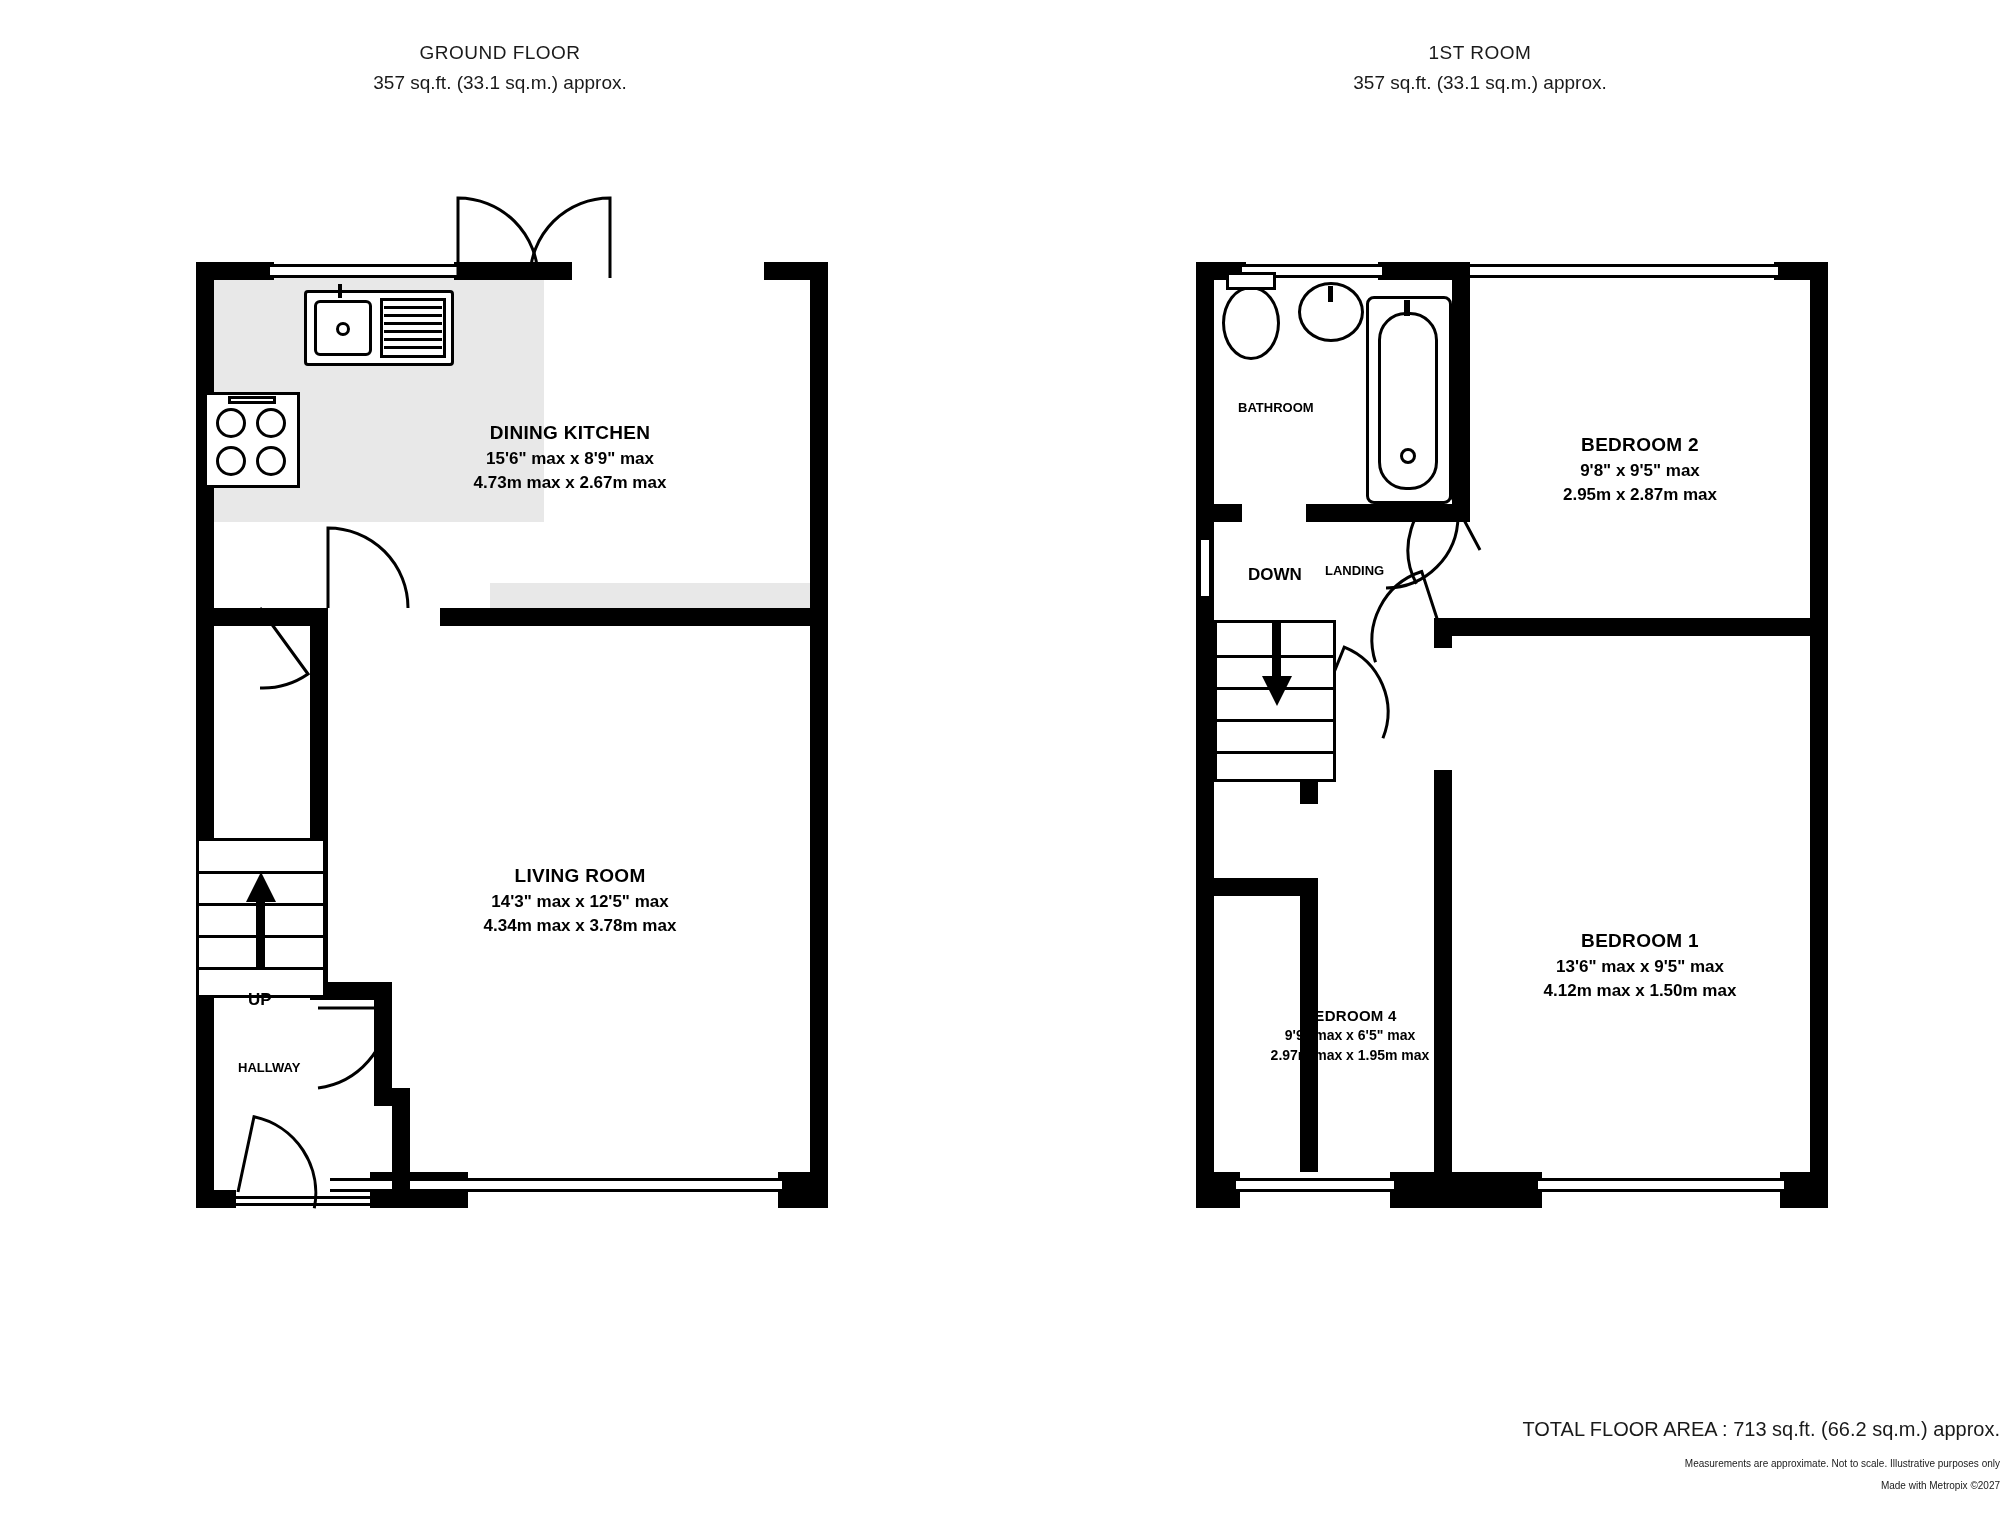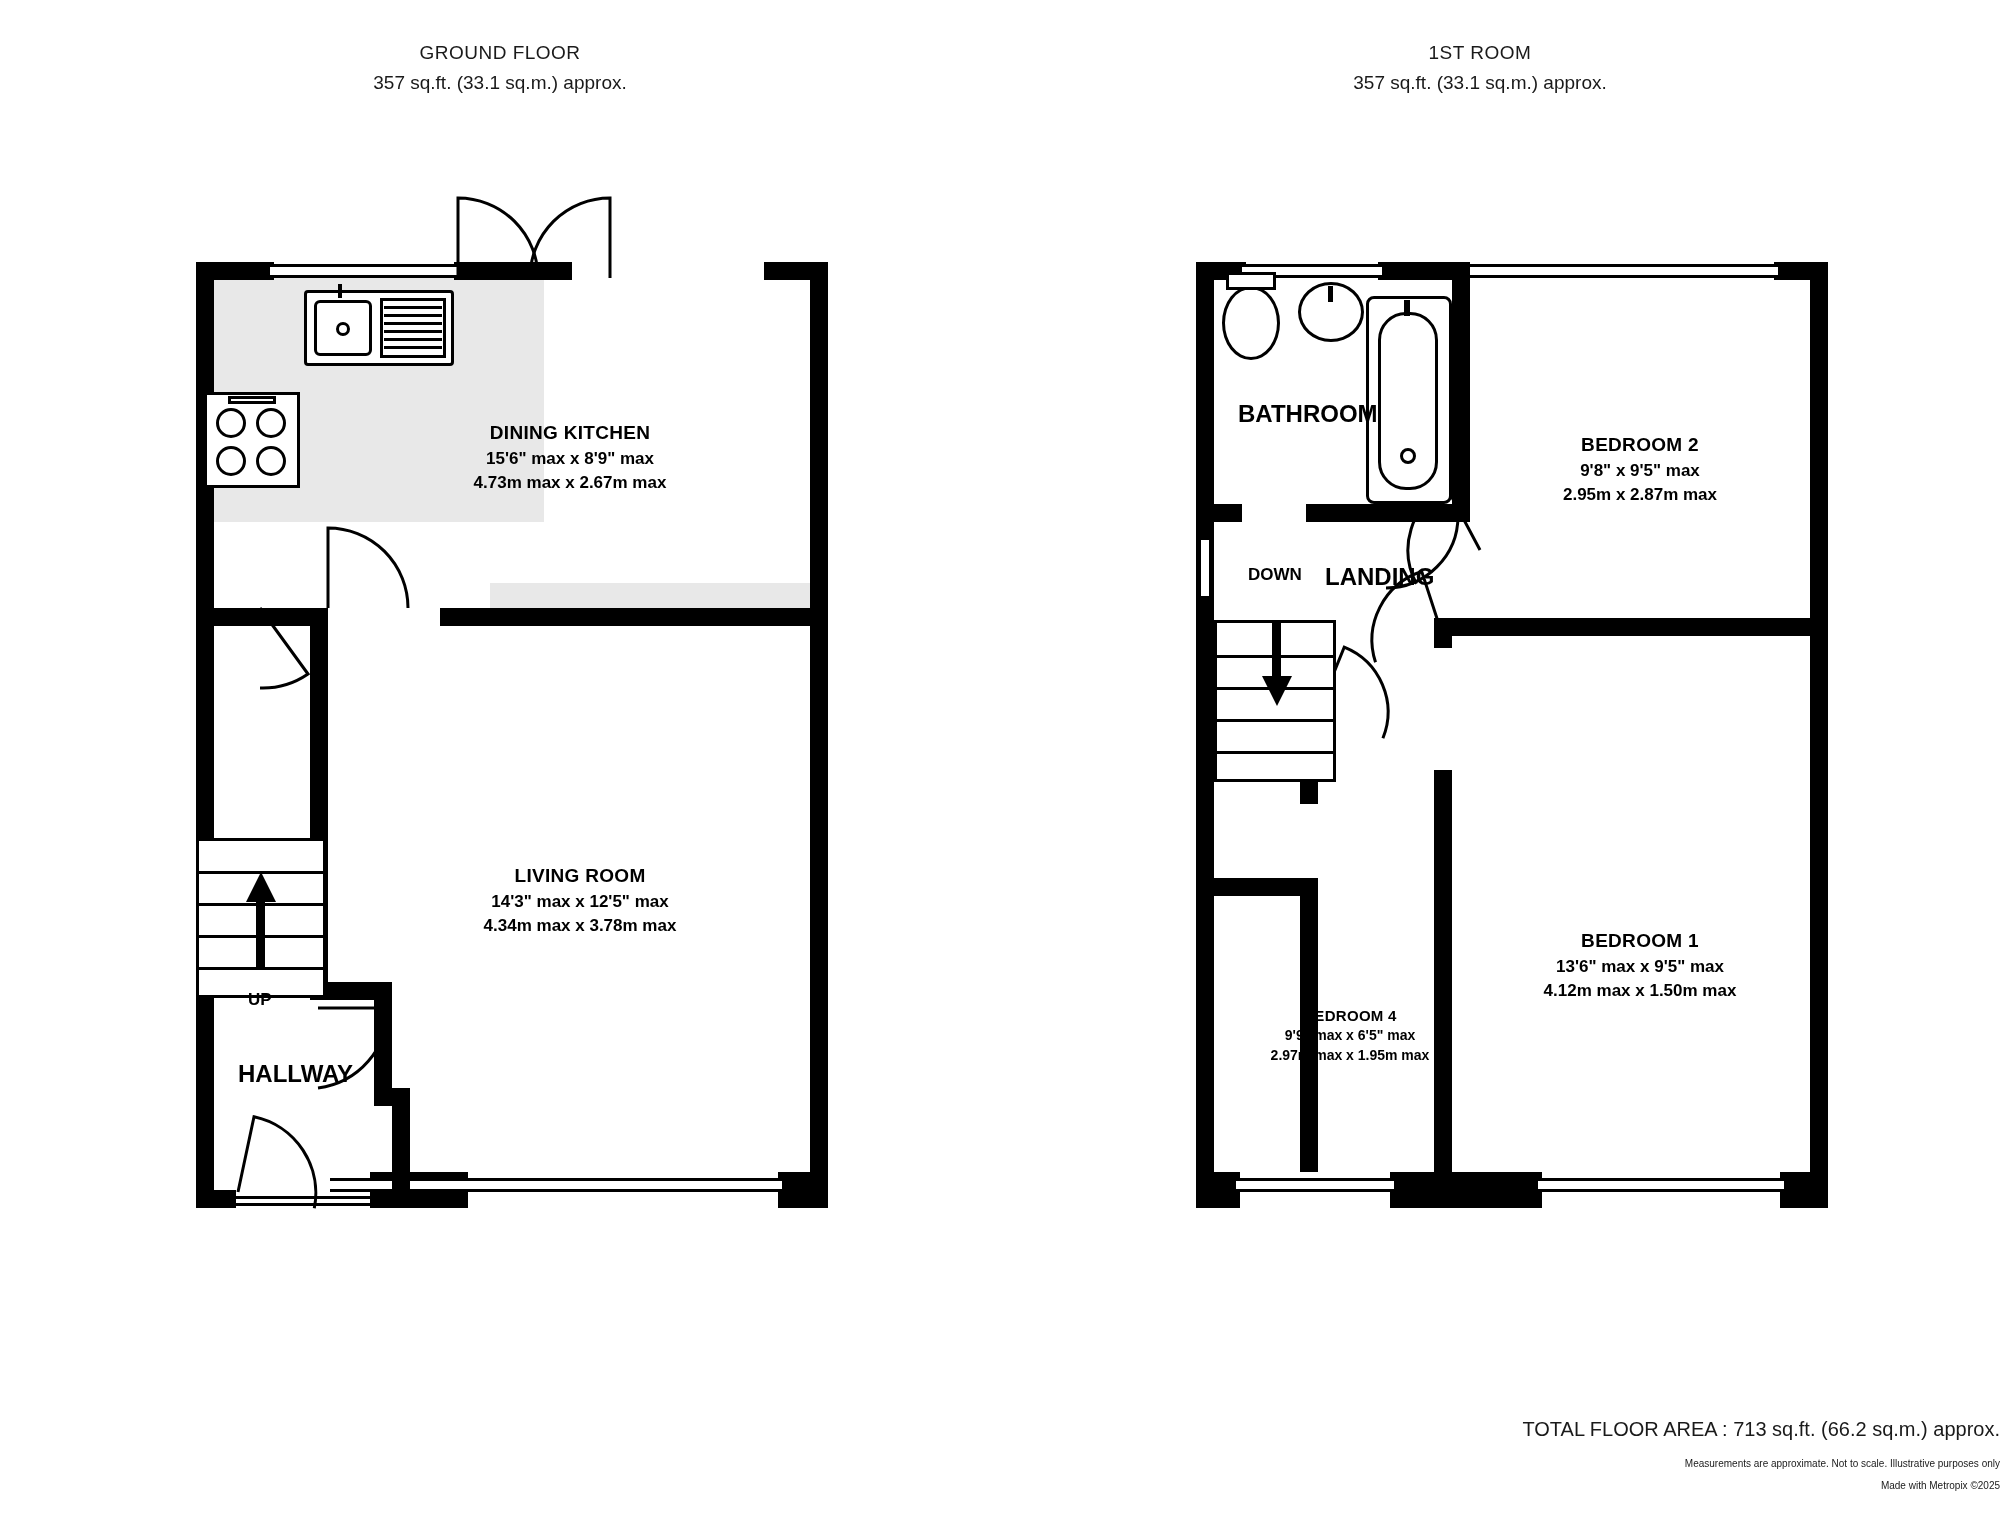--- a/index.html
+++ b/index.html
@@ -67,21 +67,21 @@
     color: #000;
     line-height: 1.42;
   }
   .room-label .name { display: block; font-size: 19px; letter-spacing: .3px; }
   .room-label .d1, .room-label .d2 { display: block; font-size: 17px; }
   .room-label.small .name { font-size: 15px; }
   .room-label.small .d1, .room-label.small .d2 { font-size: 14px; }
   .plain-label {
     position: absolute;
     font-weight: bold;
-    font-size: 24px;
+    font-size: 13px;
     color: #000;
   }
   
   .stair {
     position: absolute;
     box-sizing: border-box;
     border: 3px solid #000;
     background: #fff;
   }
   .stair .tread {
@@ -308,16 +308,16 @@
     <div class="room-label small" style="left:1210px; top:1005px; width:280px;">
       <span class="name">BEDROOM 4</span>
       <span class="d1">9'9" max x 6'5" max</span>
       <span class="d2">2.97m max x 1.95m max</span>
     </div>
   </div>
 
   <div id="footer">
     <div class="total">TOTAL FLOOR AREA : 713 sq.ft. (66.2 sq.m.) approx.</div>
     <div class="note1">Measurements are approximate.  Not to scale.  Illustrative purposes only</div>
-    <div class="note2">Made with Metropix ©2025</div>
+    <div class="note2">Made with Metropix ©2027</div>
   </div>
 
 </div>
 
 </body></html>

